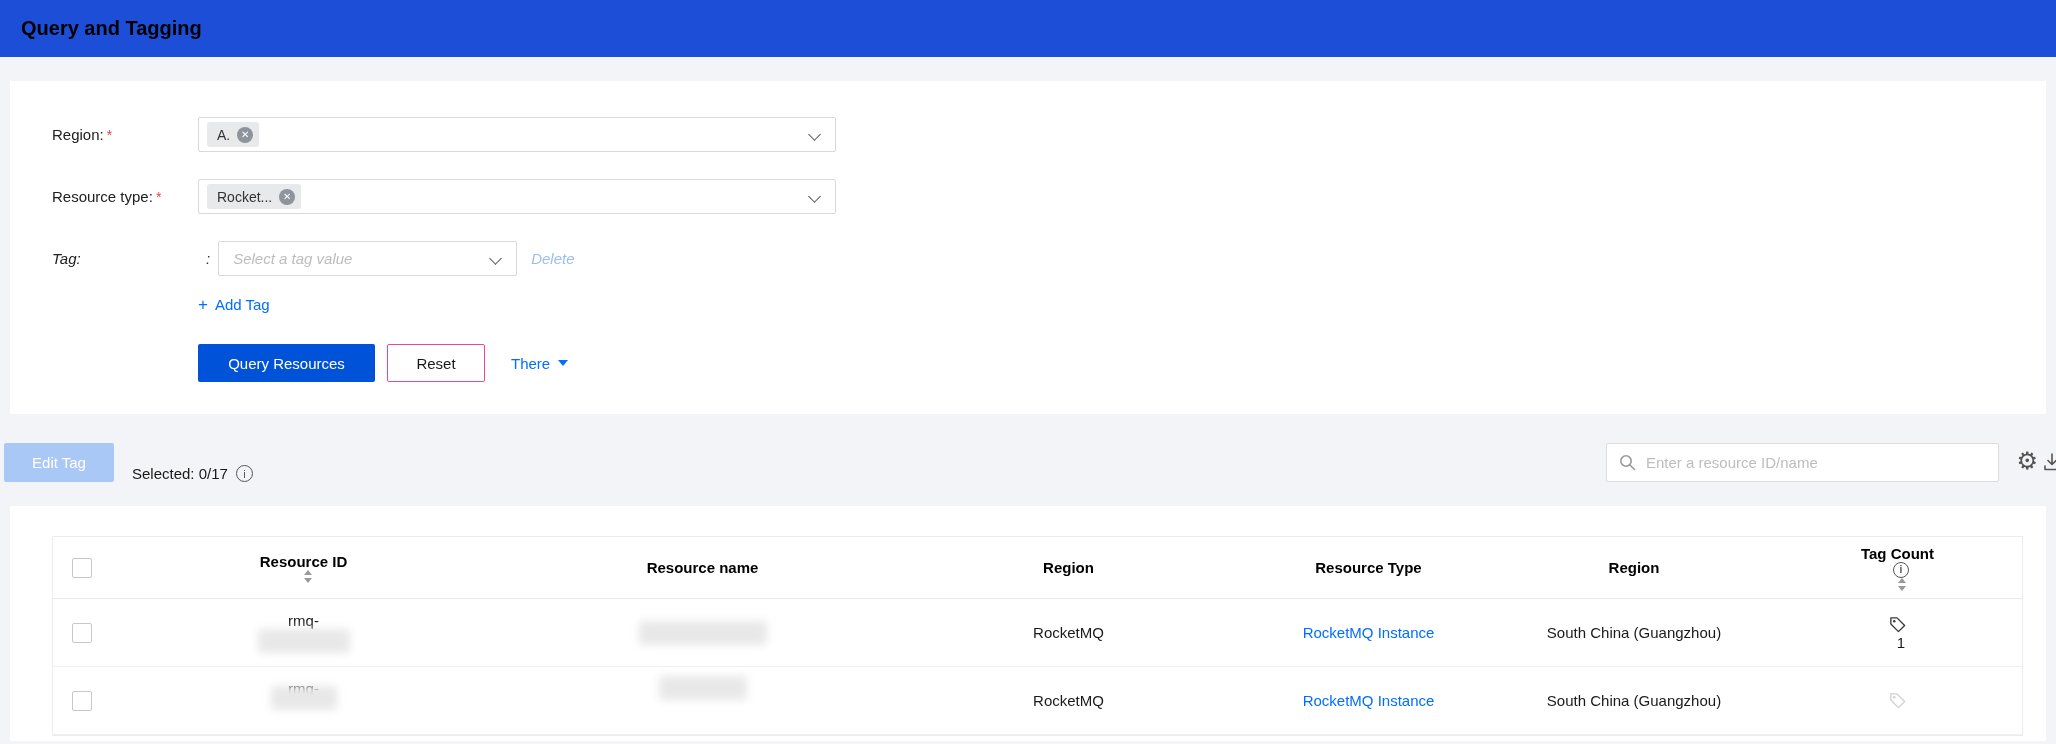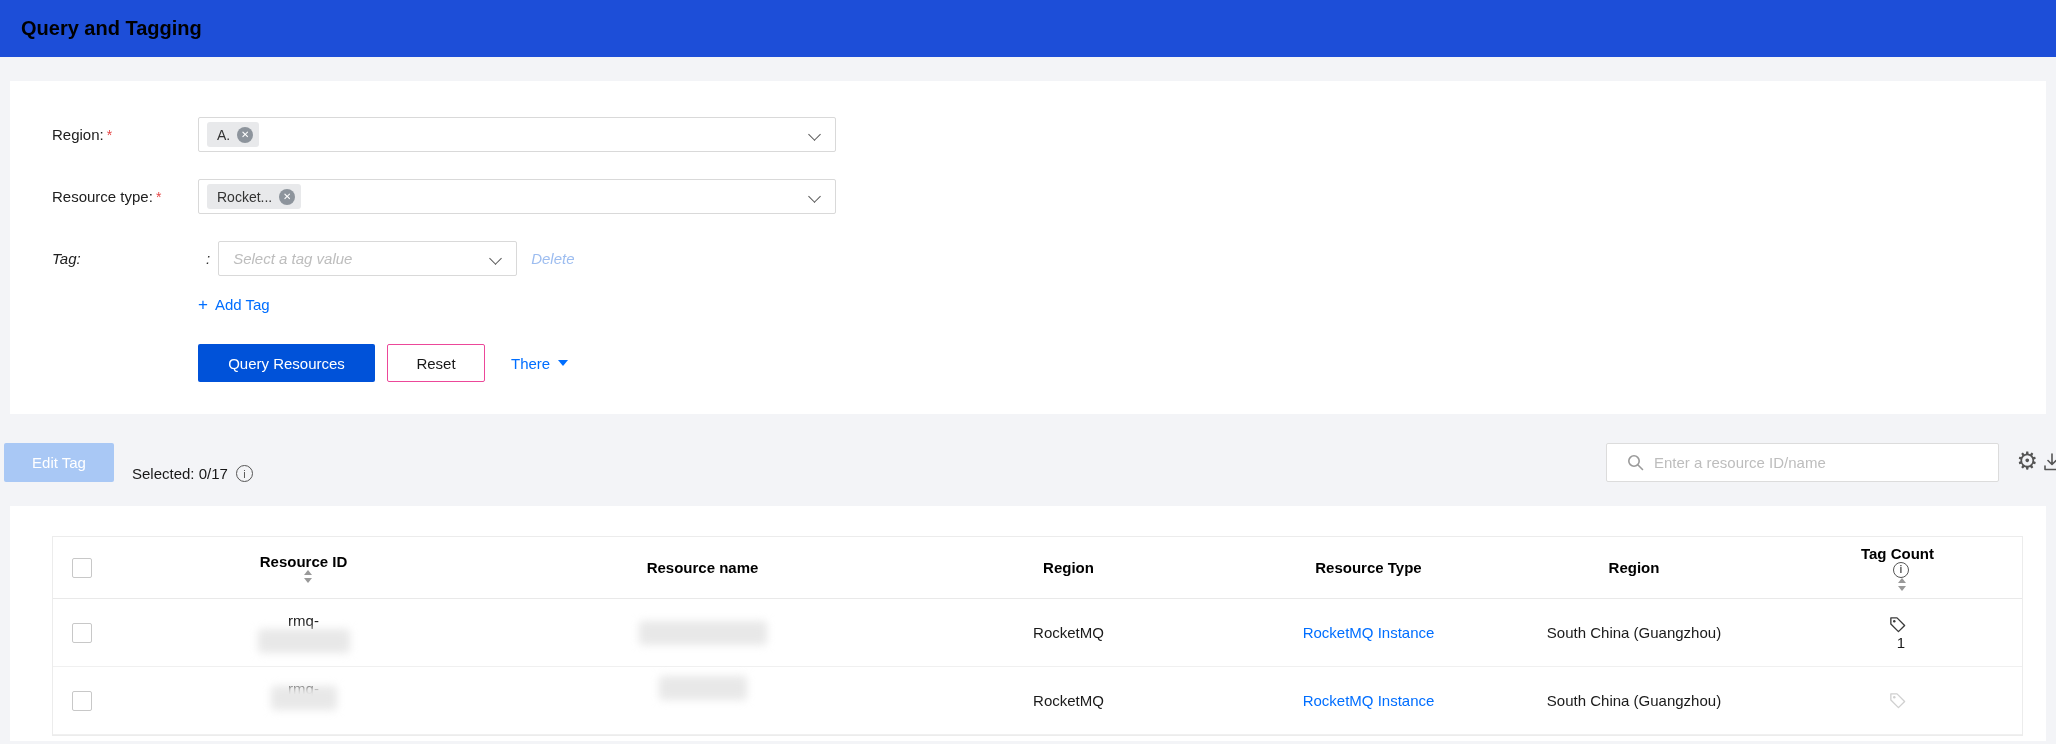--- a/index.html
+++ b/index.html
@@ -65,21 +65,21 @@
   .notice-text { margin-left:28px; font-size:15px; color:#181818; }
   .info-icon {
     width:17px; height:17px; border:1px solid #555; border-radius:50%;
     display:inline-flex; align-items:center; justify-content:center;
     font-size:11px; color:#555; margin-left:8px; flex:0 0 auto; cursor:pointer;
     font-style:normal;
   }
   .searchbox {
     position:absolute; right:53px; top:0; width:393px; height:39px;
     background:#fff; border:1px solid #dcdcdc; border-radius:2px;
-    display:flex; align-items:center; padding-left:20px;
+    display:flex; align-items:center; padding-left:12px;
   }
   .searchbox input {
     border:none; outline:none; flex:1; font-size:15px; color:#333;
     padding:0 10px; background:transparent; font-family:inherit;
   }
   .searchbox input::placeholder { color:#bdbdbd; }
   .gear-btn { position:absolute; right:14px; top:6px; font-size:24px; color:#555; line-height:1; cursor:pointer; }
   .dl-btn { position:absolute; left:2037px; top:8px; width:22px; height:22px; color:#555; cursor:pointer; }
 
   

